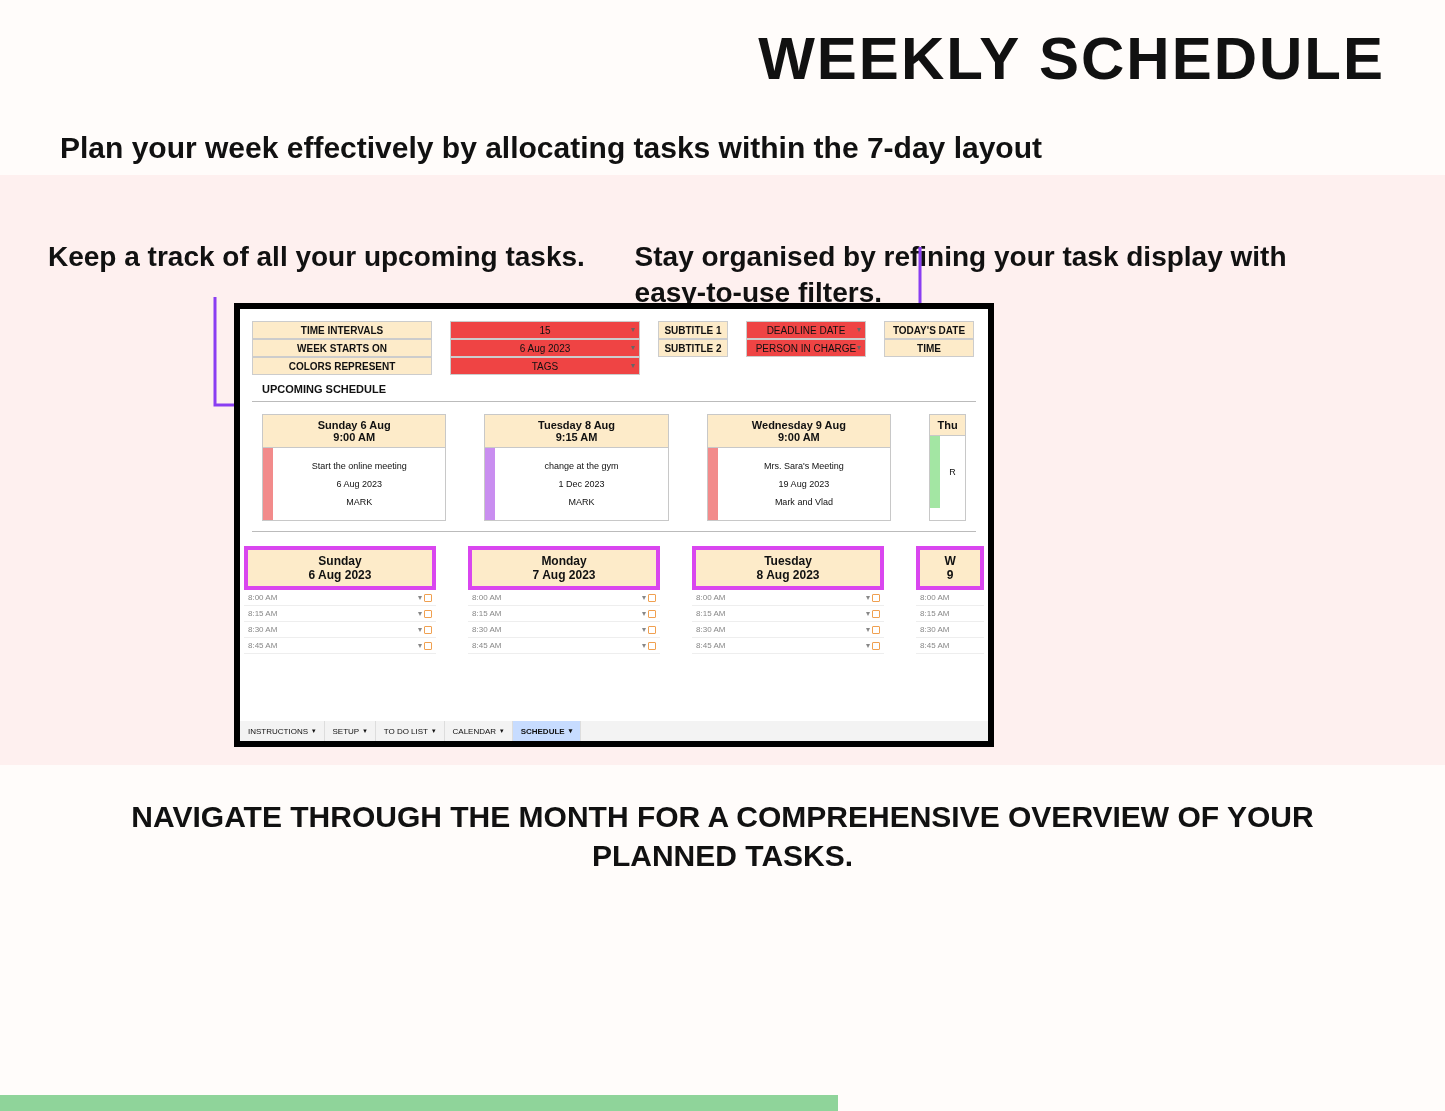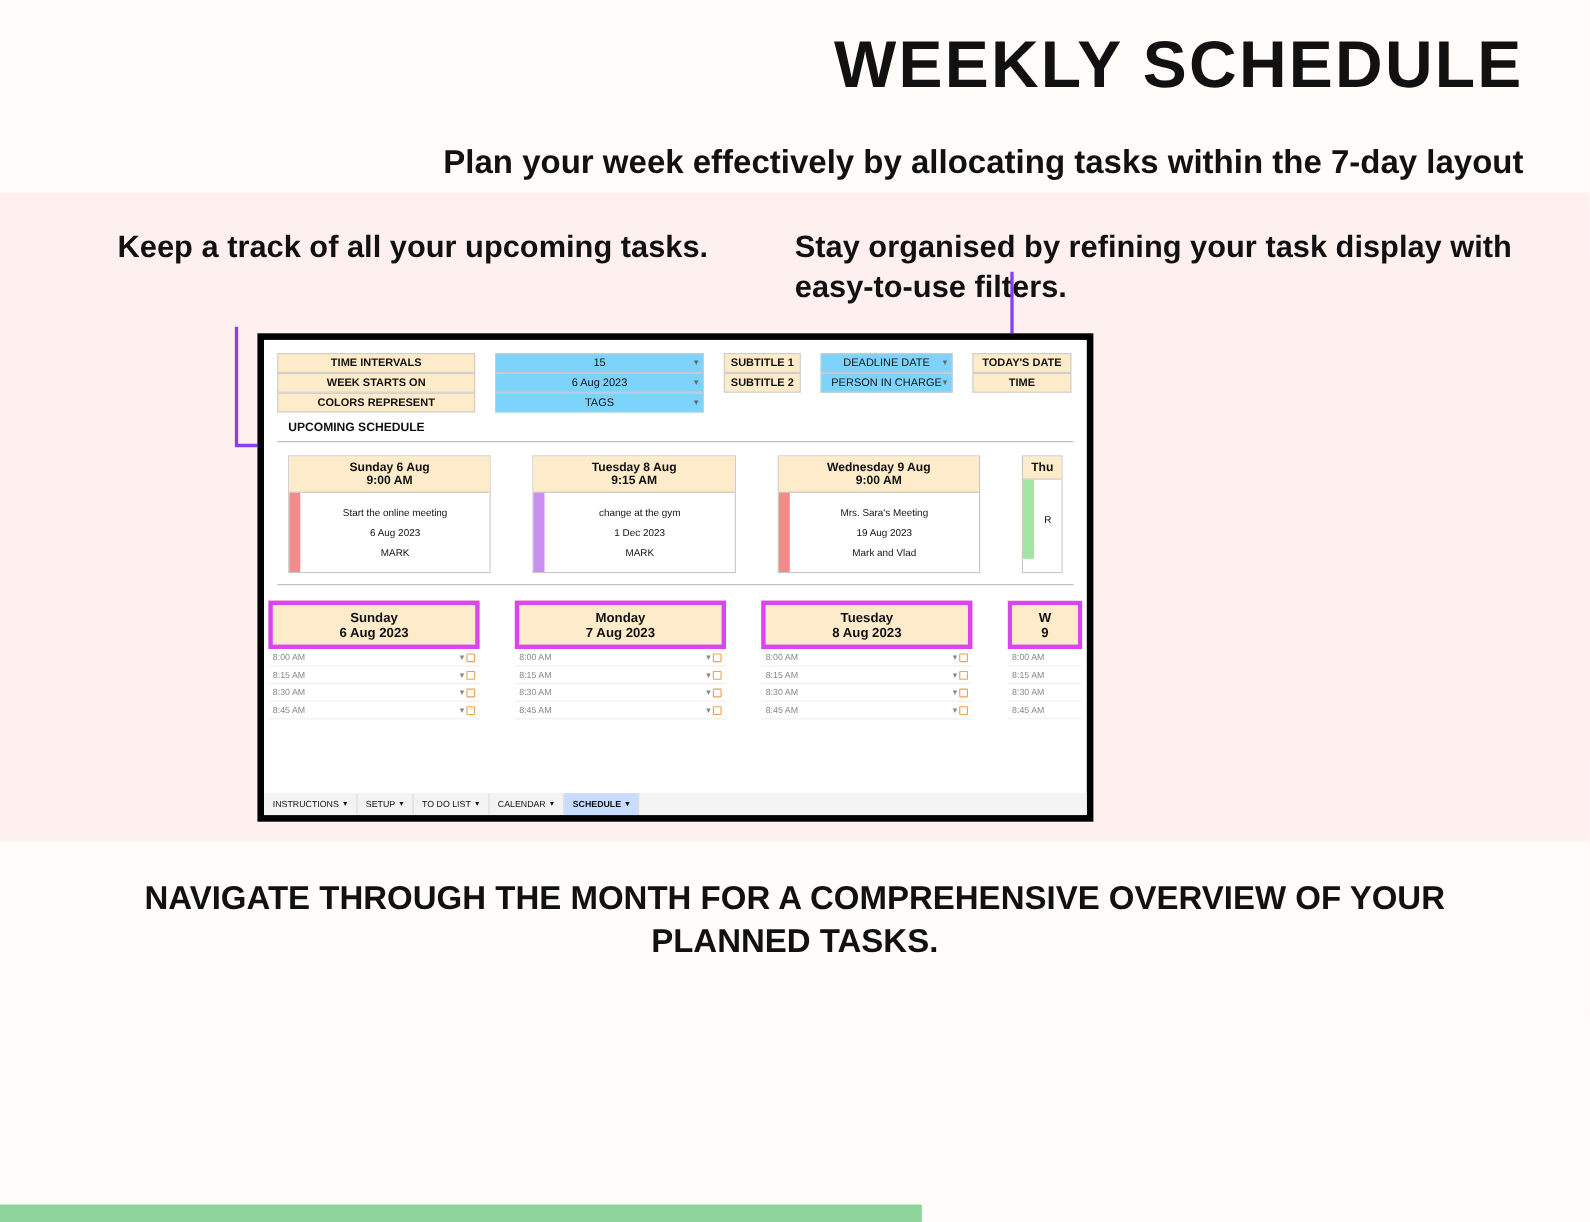--- a/index.html
+++ b/index.html
@@ -7,28 +7,28 @@
     width: 1445px;
     height: 1111px;
     background: #fffcfa;
     font-family: Arial, Helvetica, sans-serif;
     color: #111;
     position: relative;
     overflow: hidden;
   }
   .top { padding: 24px 60px 10px; }
   .title { font-size: 60px; font-weight: 900; text-align: right; letter-spacing: 2px; }
-  .subtitle { font-size: 30px; font-weight: 800; text-align: right; margin-top: 38px; }
+  .subtitle { font-size: 30px; font-weight: 800; text-align: left; margin-top: 38px; }
   .pink-band {
     background: #fef0ef;
     padding: 32px 48px 0;
     position: relative;
     height: 590px;
   }
-  .callouts { display: flex; justify-content: flex-end; gap: 49px; margin-bottom: 24px; }
+  .callouts { display: flex; justify-content: flex-start; gap: 20px; margin-bottom: 24px; margin-top: 32px; }
   .callout { font-size: 28px; font-weight: 800; line-height: 1.28; }
   .callout.left  { width: 42%; }
   .callout.right { width: 50%; }
   .app-frame {
     position: absolute;
     left: 234px; top: 128px;
     width: 760px; height: 444px;
     background: #fff;
     border: 6px solid #000;
     overflow: hidden;
@@ -42,21 +42,21 @@
   .cfg-col.c4 { width: 120px; }
   .cfg-col.c5 { width: 90px;  }
   .cell {
     border: 1px solid #ccc;
     font-size: 10px;
     padding: 2px 4px;
     text-align: center;
     height: 18px;
     line-height: 14px;
     position: relative;
-    background: #7dd3fc;
+    background: #ef4444;
   }
   .cell.head { background: #fdebc9; font-weight: 700; }
   .dd::after { content: "▾"; position: absolute; right: 4px; top: 1px; font-size: 8px; color: #666; }
   .section-label { font-size: 11px; font-weight: 800; padding: 2px 22px 6px; }
   .hr { border-top: 1px solid #bbb; margin: 0 12px 8px; }
   .upcoming-row { display: flex; gap: 38px; padding: 4px 22px 10px; }
   .card { width: 190px; border: 1px solid #c8c8c8; }
   .card-head { background: #fdebc9; text-align: center; padding: 4px 2px; border-bottom: 1px solid #c8c8c8; }
   .card-head .d { font-size: 11px; font-weight: 700; }
   .card-head .t { font-size: 11px; font-weight: 700; }

